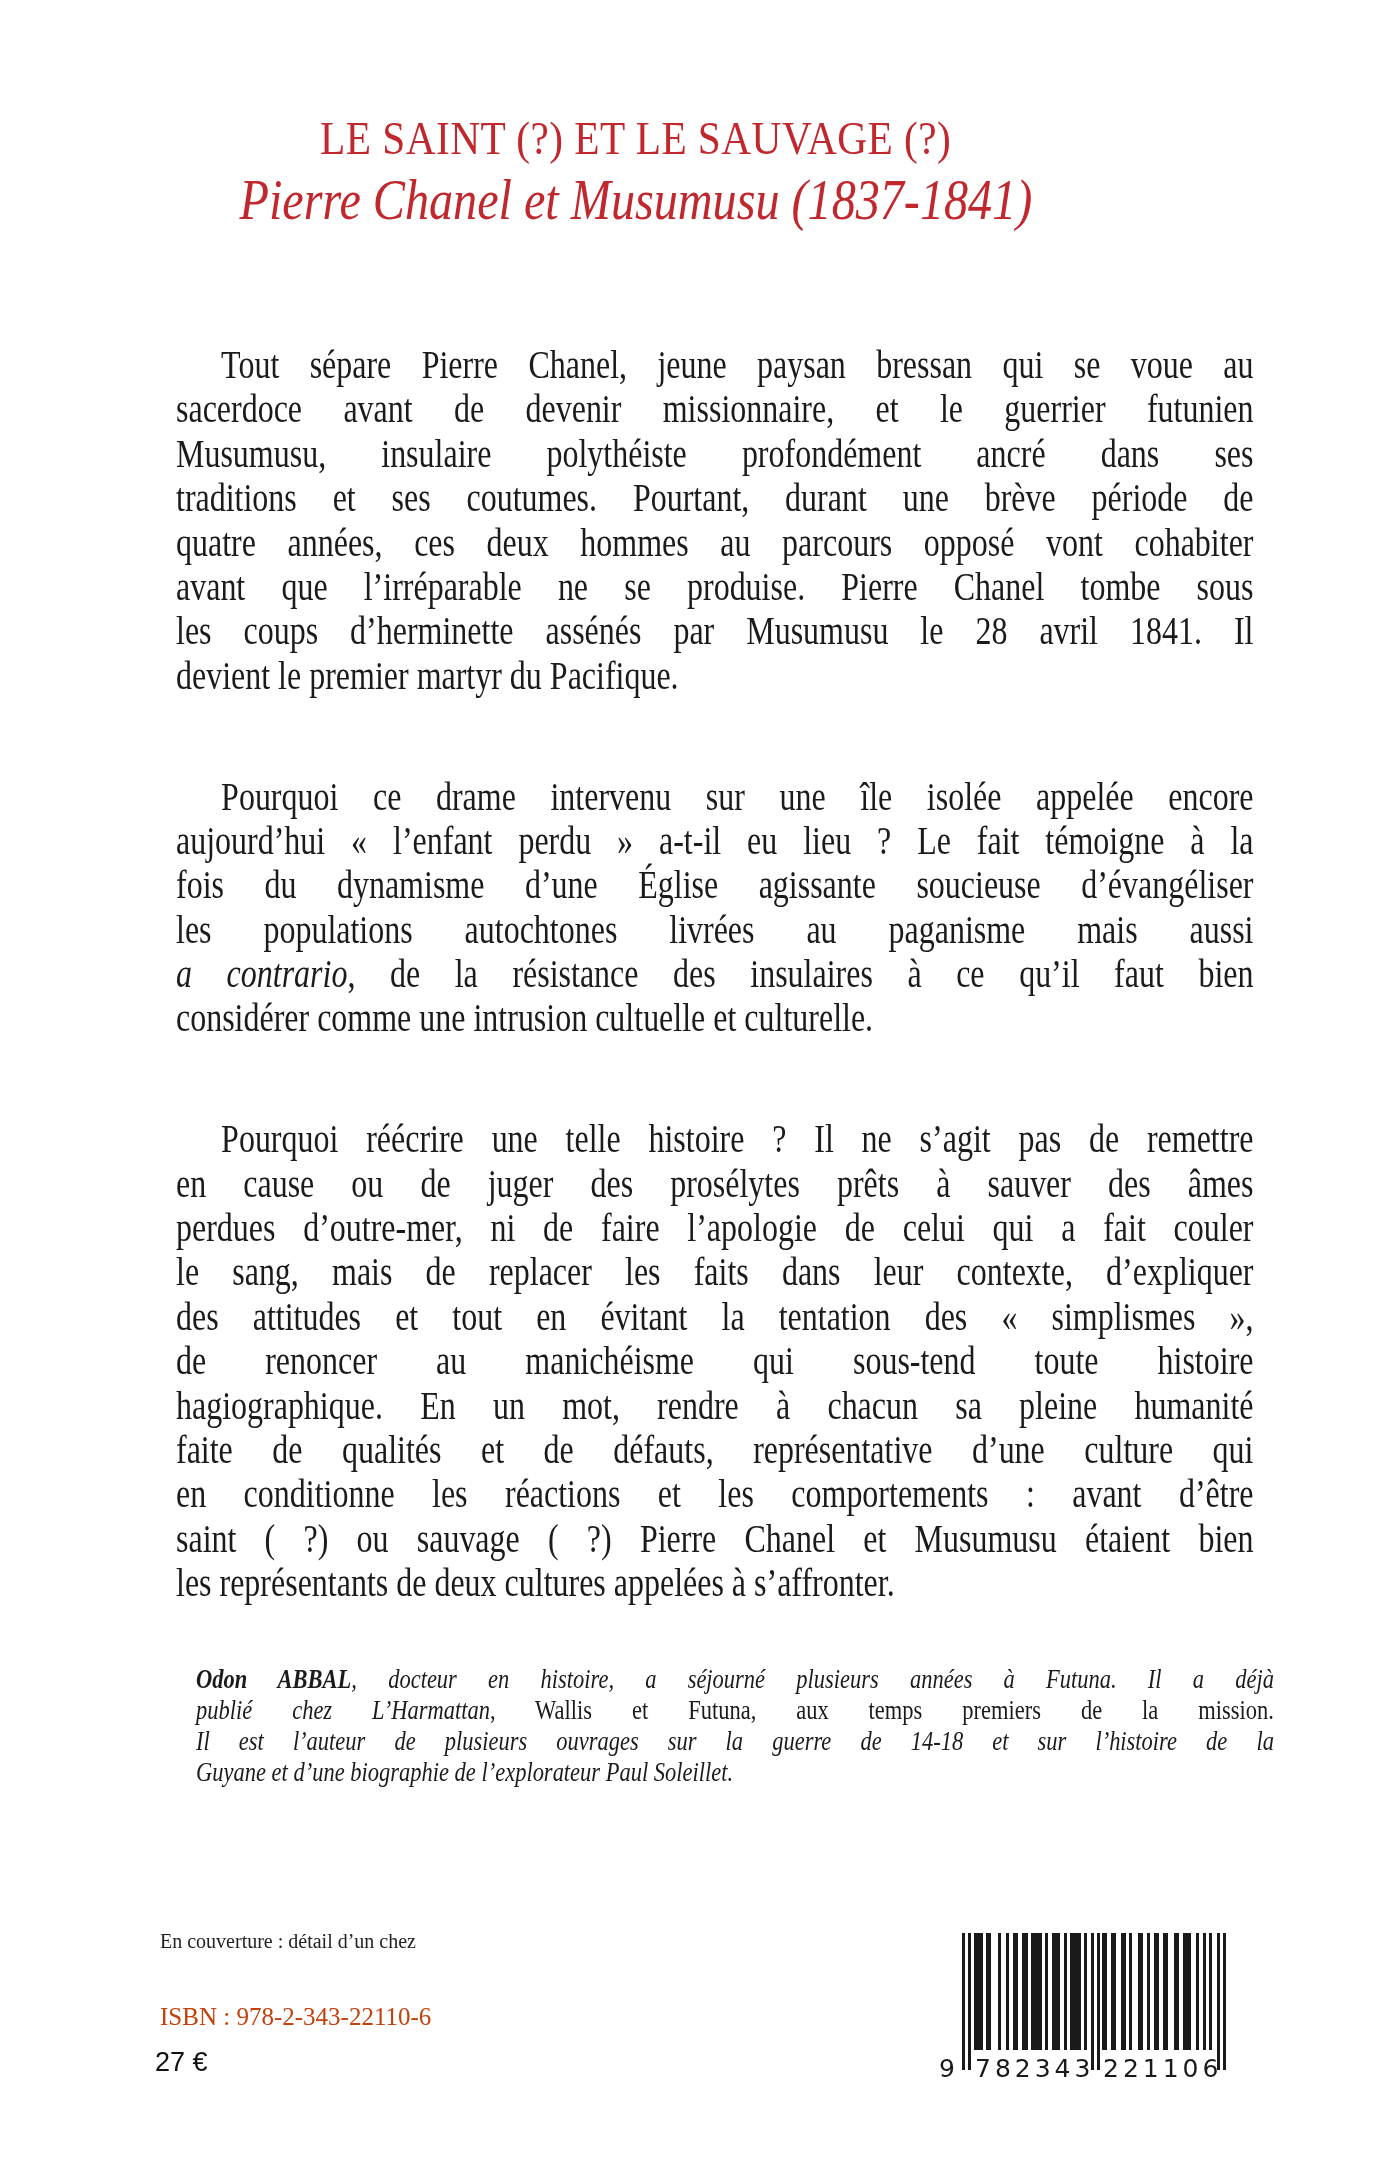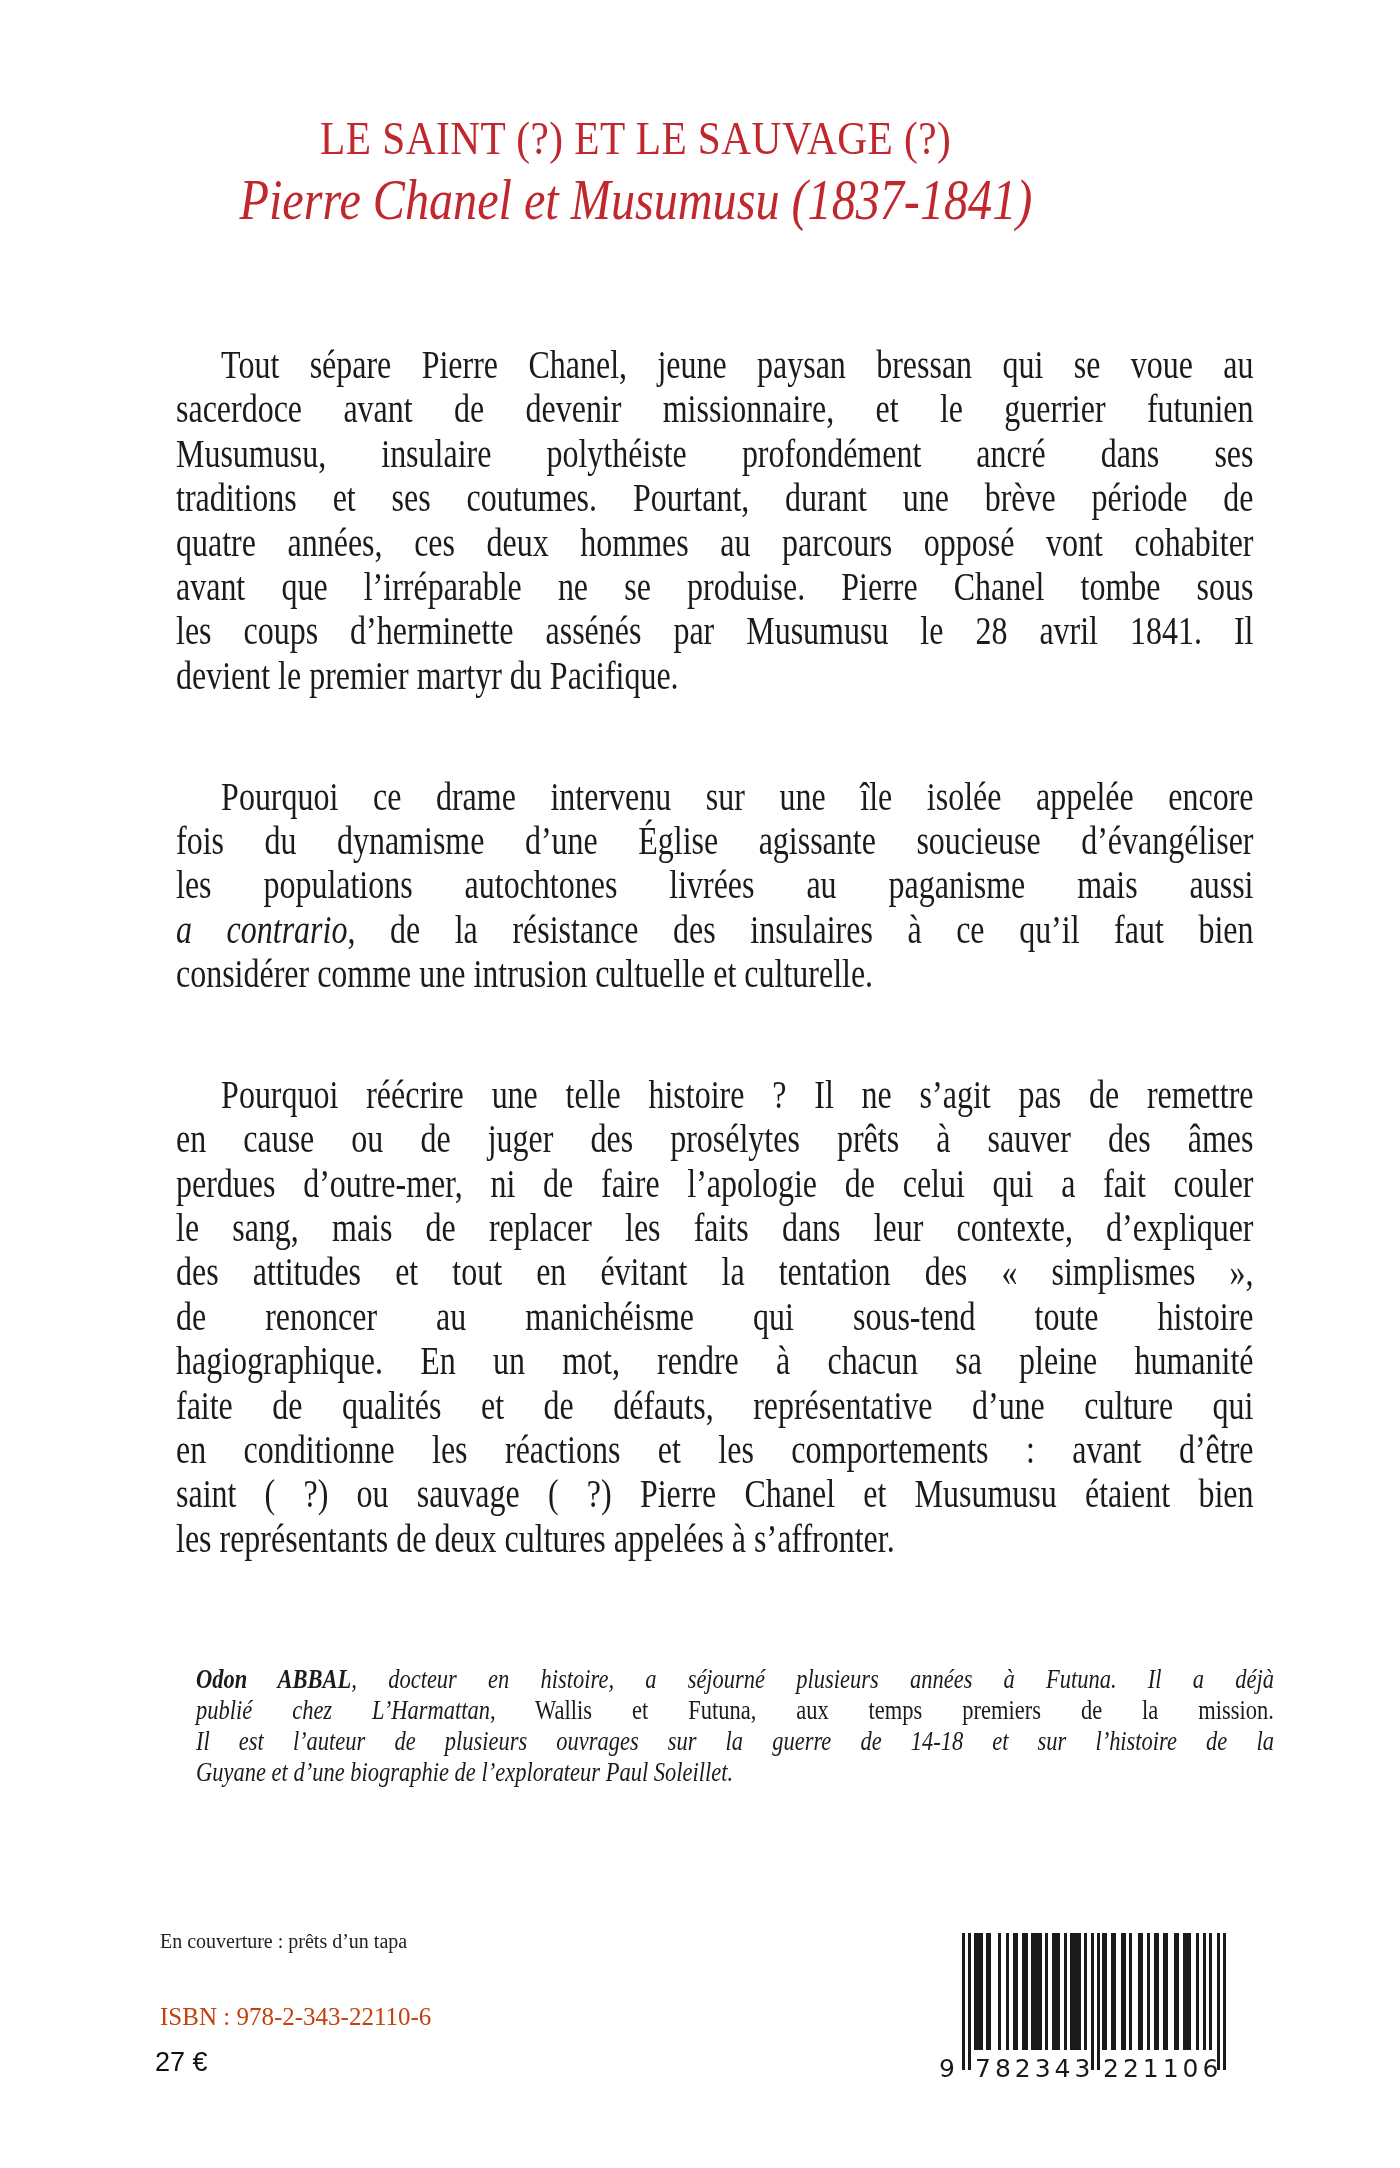--- a/index.html
+++ b/index.html
@@ -195,20 +195,23 @@
     <span class="ln last">
         <span class="sq">devient le premier martyr du Pacifique.</span>
       </span>
   </div>
 
   <div class="gap"></div>
 
   <div class="para">
     <span class="ln indent">
         <span class="sq">Pourquoi ce drame intervenu sur une île isolée appelée encore</span>
+      </span>
+    <span class="ln">
+        <span class="sq">aujourd’hui « l’enfant perdu » a-t-il eu lieu ? Le fait témoigne à la</span>
       </span>
     <span class="ln">
         <span class="sq">fois du dynamisme d’une Église agissante soucieuse d’évangéliser</span>
       </span>
     <span class="ln">
         <span class="sq">les populations autochtones livrées au paganisme mais aussi</span>
       </span>
     <span class="ln">
         <span class="sq"><span class="it">a contrario</span><span>, de la résistance des insulaires à ce qu’il faut bien</span></span>
       </span>
@@ -264,21 +267,21 @@
       <span class="sq"><span class="i">publié chez L’Harmattan</span><span>, Wallis et Futuna, aux temps premiers de la mission.</span></span>
     </span>
   <span class="ln">
       <span class="sq i">Il est l’auteur de plusieurs ouvrages sur la guerre de 14-18 et sur l’histoire de la</span>
     </span>
   <span class="ln last">
       <span class="sq i">Guyane et d’une biographie de l’explorateur Paul Soleillet.</span>
     </span>
 </div>
 
-<div class="cover-credit">En couverture : prêts d’un tapa</div>
+<div class="cover-credit">En couverture : détail d’un chez</div>
 <div class="isbn">ISBN : 978-2-343-22110-6</div>
 <div class="price">27 €</div>
 
 <div class="barcode">
   <svg width="320" height="145" viewBox="0 0 320 145">
     <g fill="#1a1a1a">
 
       <rect x="27" y="8" width="3" height="137"></rect>
       <rect x="33" y="8" width="3" height="137"></rect>
 

